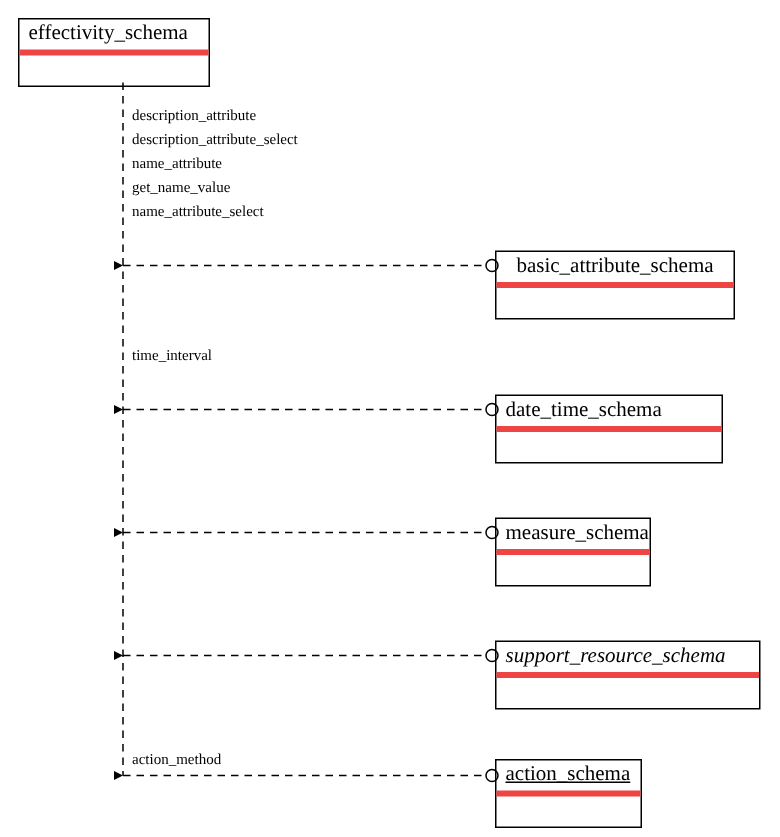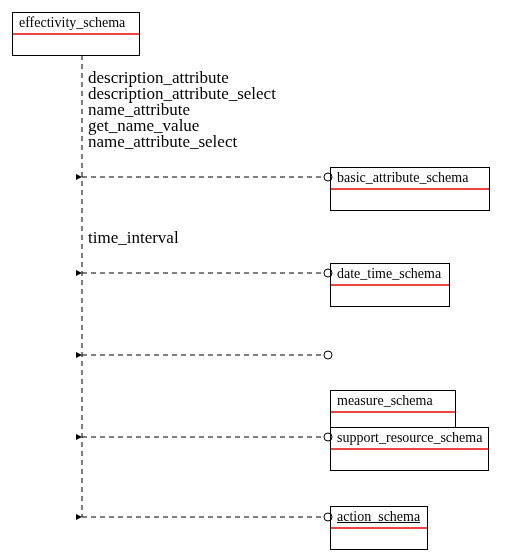--- a/index.html
+++ b/index.html
@@ -18,62 +18,62 @@
     height: 558px;
   }
   .entity {
     position: absolute;
     border: 1px solid #000;
     background: #fff;
     box-sizing: border-box;
   }
   .entity .title {
     padding: 2px 6px;
-    border-bottom: 2px solid #ef4444;
+    border-bottom: 4px solid #ef4444;
     white-space: nowrap;
   }
   .entity .body {
     min-height: 20px;
   }
   .attr-group {
     position: absolute;
-    font-size: 17px;
+    font-size: 10px;
     line-height: 16px;
     white-space: nowrap;
   }
   .attr-group div {
     padding: 0;
   }
   svg { position: absolute; left: 0; top: 0; overflow: visible; }
 </style>
 </head>
 <body>
 <div class="canvas">
 
 <div class="entity" style="left:12px; top:12px; width:128px;">
   <div class="title">effectivity_schema</div>
   <div class="body"></div>
 </div>
 
-<div class="entity" style="left:330px; top:167px; width:160px;">
+<div class="entity" style="left:330px; top:167px; width:160px;text-align:center;">
   <div class="title">basic_attribute_schema</div>
   <div class="body"></div>
 </div>
 
-<div class="entity" style="left:330px; top:263px; width:120px;">
+<div class="entity" style="left:330px; top:263px; width:152px;">
   <div class="title">date_time_schema</div>
   <div class="body"></div>
 </div>
 
-<div class="entity" style="left:330px; top:345px; width:126px;margin-top:45px;">
+<div class="entity" style="left:330px; top:345px; width:104px;">
   <div class="title">measure_schema</div>
   <div class="body"></div>
 </div>
 
-<div class="entity" style="left:330px; top:427px; width:159px;">
+<div class="entity" style="left:330px; top:427px; width:177px;font-style:italic;">
   <div class="title">support_resource_schema</div>
   <div class="body"></div>
 </div>
 
 <div class="entity" style="left:330px; top:506px; width:98px;text-decoration:underline;">
   <div class="title">action_schema</div>
   <div class="body"></div>
 </div>
 
 <div class="attr-group" style="left:88px; top:70px;">
@@ -83,20 +83,23 @@
   <div>get_name_value</div>
   <div>name_attribute_select</div>
 </div>
 
 <div class="attr-group" style="left:88px; top:230px;">
   <div>time_interval</div>
 </div>
 
 
 
+<div class="attr-group" style="left:88px; top:499px;">
+  <div>action_method</div>
+</div>
 
 <svg width="520" height="558">
   <defs>
     <marker id="arrowhead" markerWidth="8" markerHeight="8" refX="6" refY="3" orient="auto" markerUnits="userSpaceOnUse">
       <path d="M0,0 L6,3 L0,6 Z" fill="#000"></path>
     </marker>
   </defs>
 
   <line x1="82" y1="55" x2="82" y2="517" stroke="#000" stroke-width="1" stroke-dasharray="5,4"></line>
 

